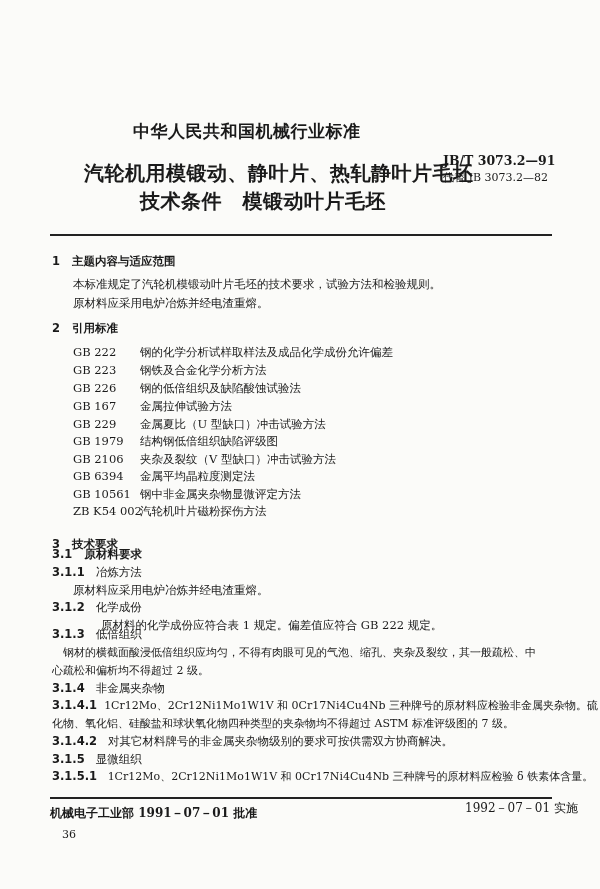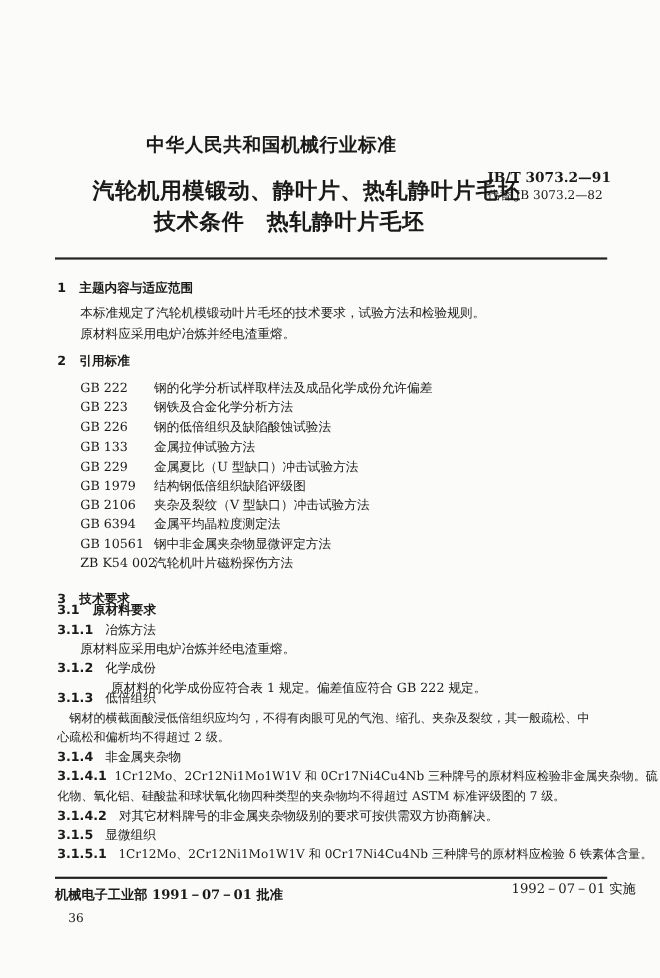--- a/index.html
+++ b/index.html
@@ -20,21 +20,21 @@
   .ref-title { position:absolute; left:140px; font-size:11.5px; }
   .footer-left { left:50px; top:805px; font-size:12px; font-weight:bold; }
   .footer-right { left:465px; top:800px; font-size:12px; }
   .page-num { left:62px; top:828px; font-size:11px; }
 </style>
 </head>
 <body>
 
 <div class="abs std-org">中华人民共和国机械行业标准</div>
 <div class="abs title1">汽轮机用模锻动、静叶片、热轧静叶片毛坯</div>
-<div class="abs title2">技术条件　热轧静叶片毛坯</div>
+<div class="abs title2">技术条件　模锻动叶片毛坯</div>
 <div class="abs code">JB/T 3073.2—91</div>
 <div class="abs replace">代替 JB 3073.2—82</div>
 
 <div class="rule" style="top:234px;"></div>
 
 <div class="abs h" style="left:52px; top:254px;">
   <span>1</span>&nbsp;&nbsp;&nbsp;<span>主题内容与适应范围</span>
 </div>
 <div class="abs txt" style="left:73px; top:277px;text-align:right;">本标准规定了汽轮机模锻动叶片毛坯的技术要求，试验方法和检验规则。</div>
 <div class="abs txt" style="left:73px; top:296px;">原材料应采用电炉冶炼并经电渣重熔。</div>
@@ -50,21 +50,21 @@
     </div>
   <div>
       <span class="ref-code" style="top:363px;">GB 223</span>
       <span class="ref-title" style="top:363px;">钢铁及合金化学分析方法</span>
     </div>
   <div>
       <span class="ref-code" style="top:381px;">GB 226</span>
       <span class="ref-title" style="top:381px;">钢的低倍组织及缺陷酸蚀试验法</span>
     </div>
   <div>
-      <span class="ref-code" style="top:399px;">GB 133</span>
+      <span class="ref-code" style="top:399px;">GB 167</span>
       <span class="ref-title" style="top:399px;">金属拉伸试验方法</span>
     </div>
   <div>
       <span class="ref-code" style="top:417px;">GB 229</span>
       <span class="ref-title" style="top:417px;">金属夏比（U 型缺口）冲击试验方法</span>
     </div>
   <div>
       <span class="ref-code" style="top:434px;">GB 1979</span>
       <span class="ref-title" style="top:434px;">结构钢低倍组织缺陷评级图</span>
     </div>

